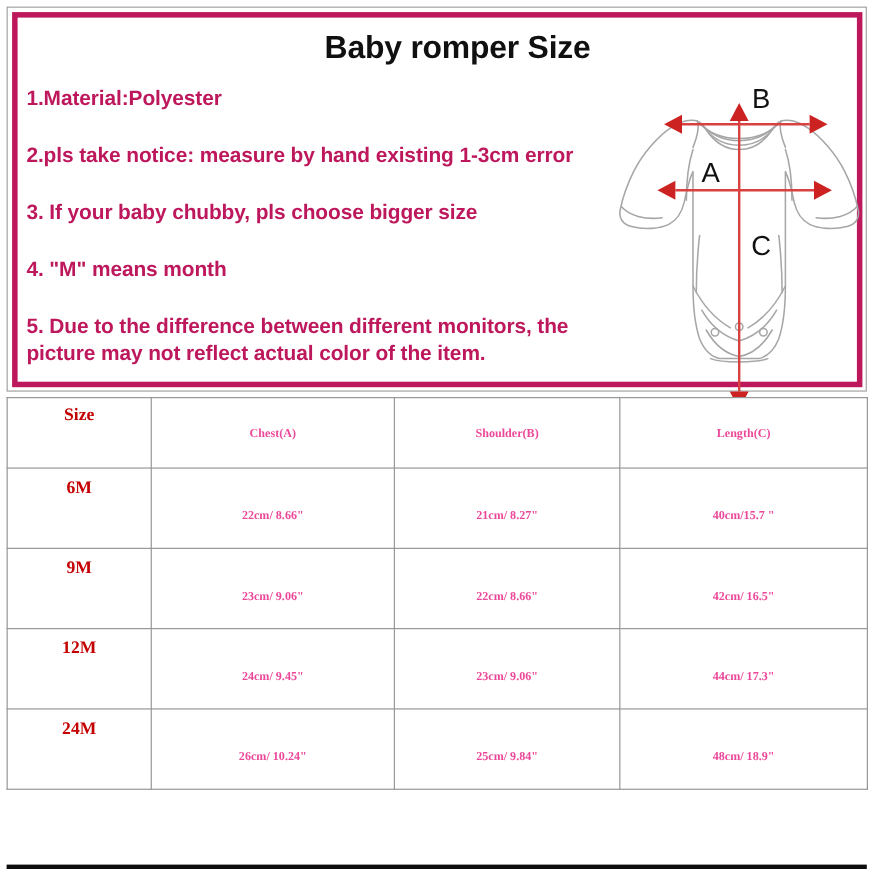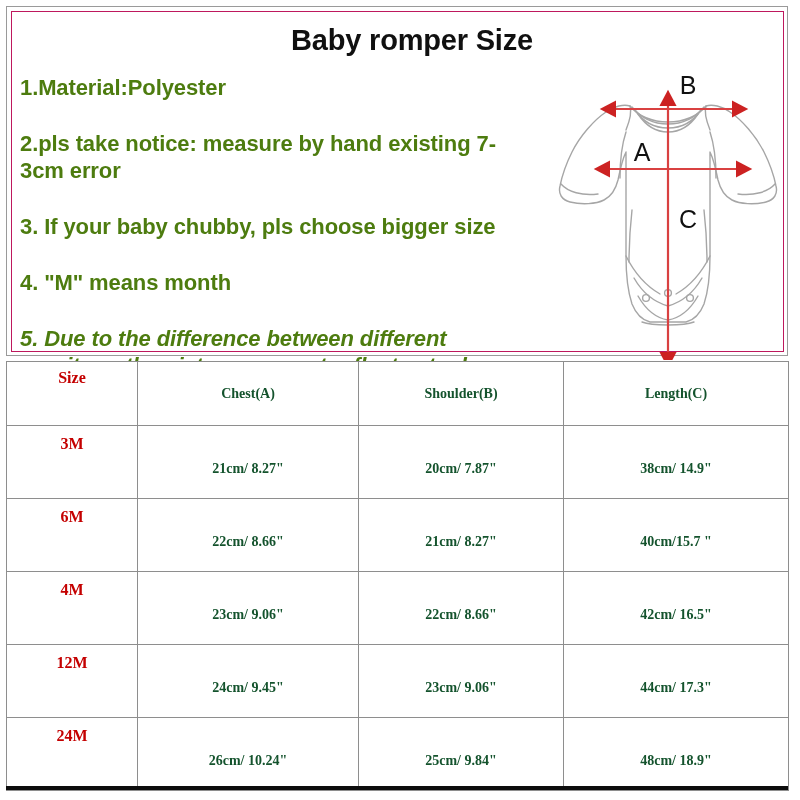--- a/index.html
+++ b/index.html
@@ -30,21 +30,21 @@
     box-sizing: border-box;
     border: 1px solid #9a9a9a;
     background: #ffffff;
   }
   .info-panel-inner {
     position: absolute;
     left: 4px;
     top: 4px;
     right: 3px;
     bottom: 3px;
-    border: 1px solid #be185d;
+    border: 5px solid #be185d;
     background: #ffffff;
   }
 
   .title {
     position: absolute;
     left: 250px;
     top: 12px;
     width: 300px;
     text-align: center;
     font-size: 29px;
@@ -54,31 +54,30 @@
     font-family: "Liberation Sans", sans-serif;
   }
 
   .notes {
     position: absolute;
     left: 8px;
     top: 62px;
     width: 510px;
   }
   .note-line {
-    font-size: 22px;
+    font-size: 19px;
     font-weight: bold;
-    color: #4d7c0f;
+    color: #be185d;
     line-height: 1.26;
     margin-bottom: 28px;
     letter-spacing: -0.1px;
   }
   .note-line.last {
     margin-bottom: 0;
     width: 500px;
-    font-style: italic;
   }
 
   
   .romper-figure {
     position: absolute;
     left: 530px;
     top: 48px;
     width: 252px;
     height: 300px;
   }
@@ -104,23 +103,23 @@
     width: 782px;
     table-layout: fixed;
     background: #ffffff;
   }
   table.size-table td {
     border: 1px solid #8e8e8e;
     box-shadow: inset 0 0 0 1px #ffffff;
     height: 58px;
     background: #ffffff;
     font-family: "Liberation Serif", serif;
-    font-size: 14px;
+    font-size: 11px;
     font-weight: bold;
-    color: #14532d;
+    color: #ec4899;
     text-align: center;
     vertical-align: middle;
     padding: 0;
   }
   table.size-table td.size-cell {
     color: #c40000;
     vertical-align: top;
     padding-top: 9px;
     font-size: 16px;
   }
@@ -149,21 +148,21 @@
 
 <div id="page">
 
   <div class="info-panel">
     <div class="info-panel-inner">
 
       <div class="title">Baby romper Size</div>
 
       <div class="notes">
         <div class="note-line">1.Material:Polyester</div>
-        <div class="note-line">2.pls take notice: measure by hand existing 7-3cm error</div>
+        <div class="note-line">2.pls take notice: measure by hand existing 1-3cm error</div>
         <div class="note-line">3. If your baby chubby, pls choose bigger size</div>
         <div class="note-line">4. "M" means month</div>
         <div class="note-line last">5. Due to the difference between different monitors, the picture may not reflect actual color of the item.</div>
       </div>
 
       <div class="romper-figure">
         <svg width="252" height="300" viewBox="0 0 252 300" xmlns="http://www.w3.org/2000/svg">
           <defs>
             <marker id="arrL" markerWidth="9" markerHeight="9" refX="8" refY="4.5" orient="auto" markerUnits="strokeWidth">
               <path d="M8,0.6 L0.6,4.5 L8,8.4 z" fill="#cc2222"></path>
@@ -260,36 +259,30 @@
         <col style="width:225px">
       </colgroup>
       <tbody>
         <tr class="header-row">
           <td class="size-cell">Size</td>
           <td>Chest(A)</td>
           <td>Shoulder(B)</td>
           <td>Length(C)</td>
         </tr>
 
-        <tr>
-          <td class="size-cell">3M</td>
-          <td class="val-cell">21cm/ 8.27"</td>
-          <td class="val-cell">20cm/ 7.87"</td>
-          <td class="val-cell">38cm/ 14.9"</td>
-        </tr>
 
         <tr>
           <td class="size-cell">6M</td>
           <td class="val-cell">22cm/ 8.66"</td>
           <td class="val-cell">21cm/ 8.27"</td>
           <td class="val-cell">40cm/15.7 "</td>
         </tr>
 
         <tr>
-          <td class="size-cell">4M</td>
+          <td class="size-cell">9M</td>
           <td class="val-cell">23cm/ 9.06"</td>
           <td class="val-cell">22cm/ 8.66"</td>
           <td class="val-cell">42cm/ 16.5"</td>
         </tr>
 
         <tr>
           <td class="size-cell">12M</td>
           <td class="val-cell">24cm/ 9.45"</td>
           <td class="val-cell">23cm/ 9.06"</td>
           <td class="val-cell">44cm/ 17.3"</td>

